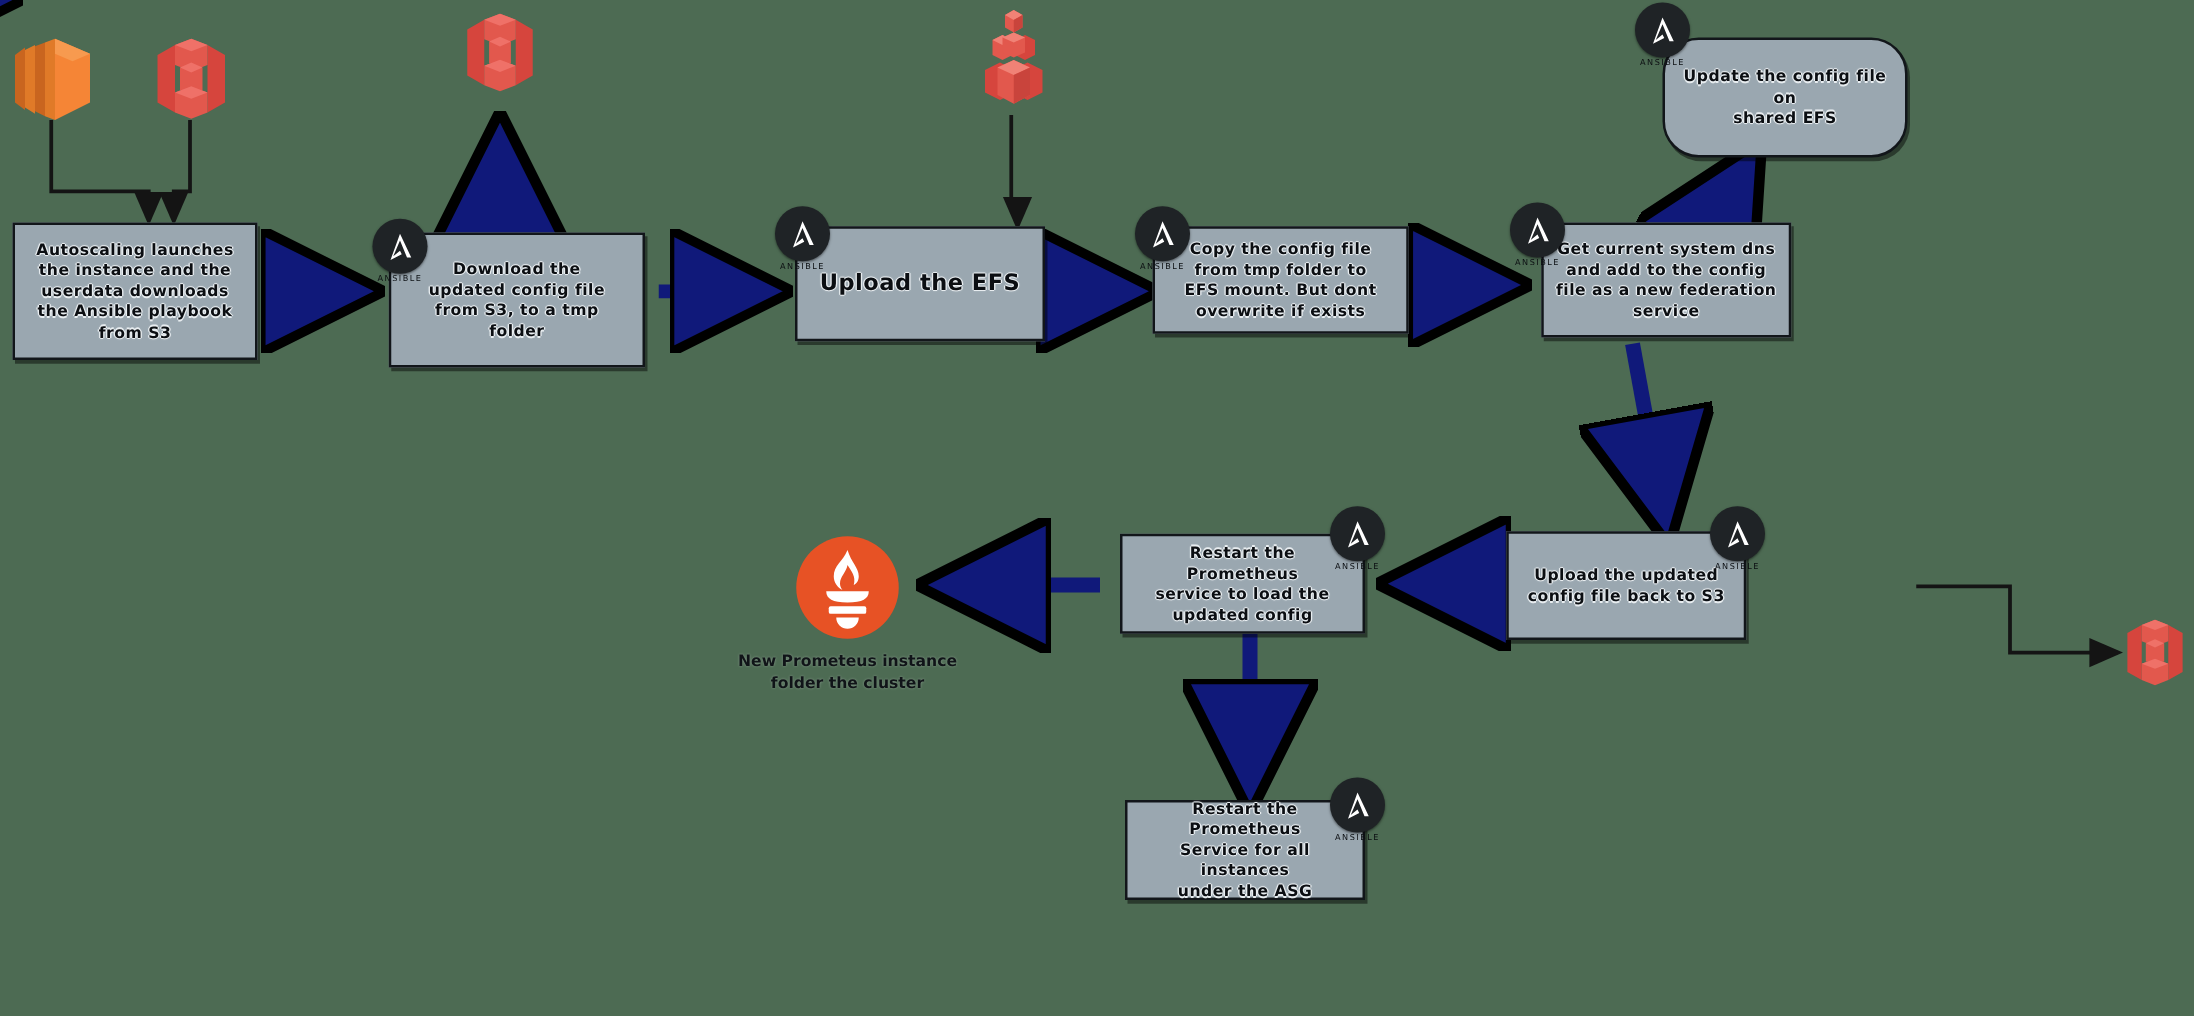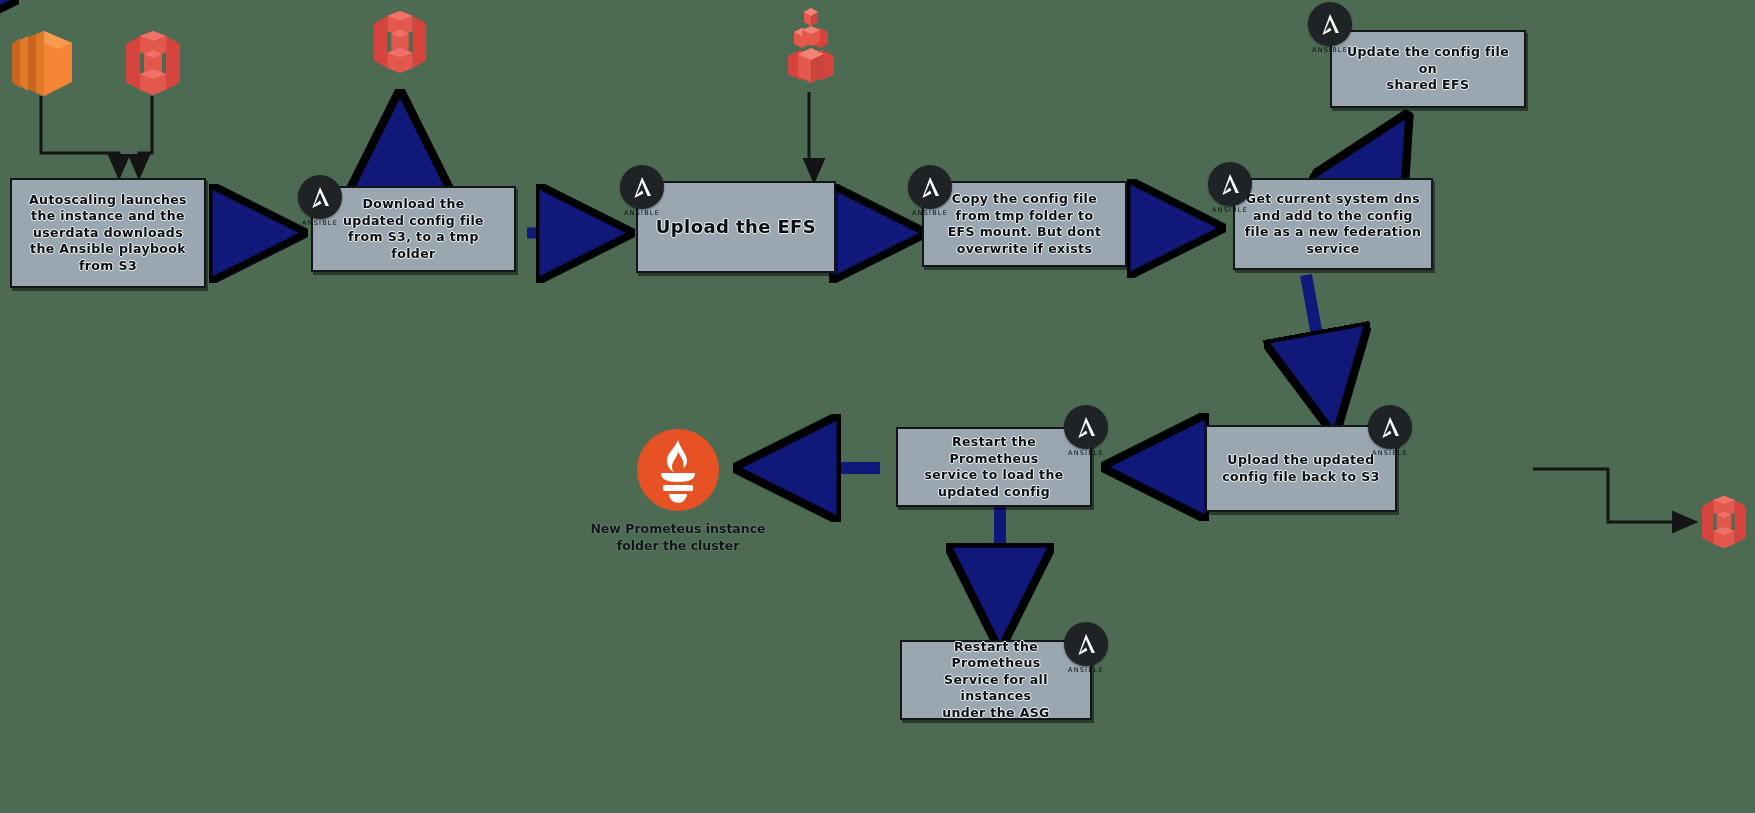--- a/index.html
+++ b/index.html
@@ -273,21 +273,21 @@
   </div>
 
   <div class="node" style="left:10px;top:178px;width:196px;height:110px;align-items:center;">
     <span class="txt">Autoscaling launches
 the instance and the
 userdata downloads
 the Ansible playbook
 from S3</span>
   </div>
 
-  <div class="node" style="left:311px;top:186px;width:205px;height:86px;">
+  <div class="node" style="left:311px;top:186px;width:205px;height:108px;">
     <span class="txt">Download the
 updated config file
 from S3, to a tmp
 folder</span>
   </div>
 
   <div class="node big" style="left:636px;top:181px;width:200px;height:92px;">
     <span class="txt">Upload the EFS</span>
   </div>
 
@@ -298,21 +298,21 @@
 overwrite if exists</span>
   </div>
 
   <div class="node" style="left:1233px;top:178px;width:200px;height:92px;">
     <span class="txt">Get current system dns
 and add to the config
 file as a new federation
 service</span>
   </div>
 
-  <div class="node" style="left:1330px;top:30px;width:196px;height:78px;">
+  <div class="node" style="left:1330px;top:30px;width:196px;height:96px;border-radius:29px;">
     <span class="txt">Update the config file on
 shared EFS</span>
   </div>
 
   <div class="node" style="left:1205px;top:425px;width:192px;height:87px;justify-content:center;">
     <span class="txt">Upload the updated
 config file back to S3</span>
   </div>
 
   <div class="node" style="left:896px;top:427px;width:196px;height:80px;">

